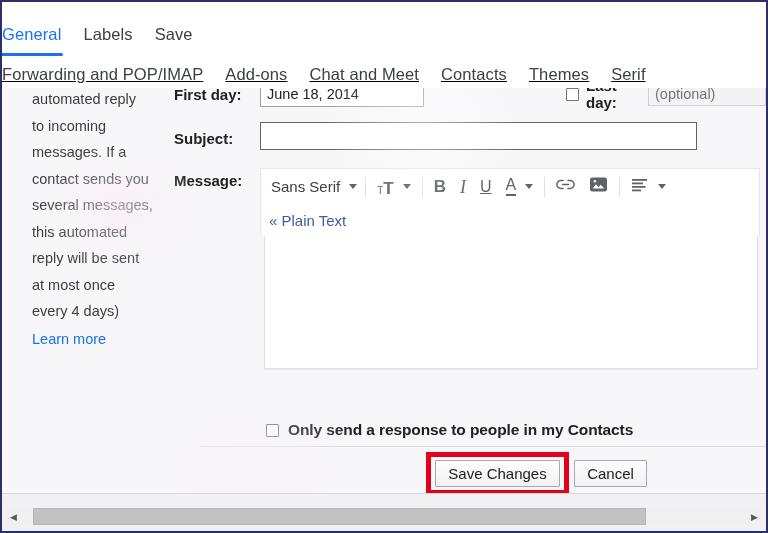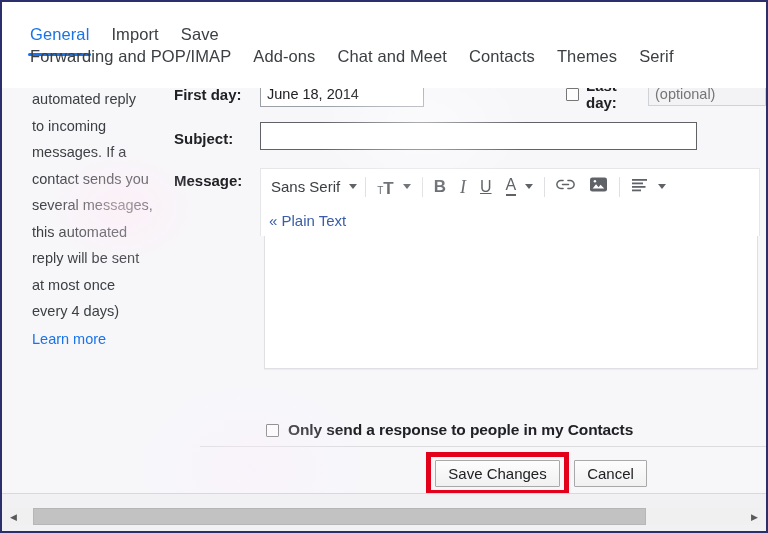--- a/index.html
+++ b/index.html
@@ -21,30 +21,29 @@
     border: 2px solid #2b2f6b;
     background: #ffffff;
     overflow: hidden;
   }
 
   
   .tabs-wrap {
     position: absolute;
     top: 0; left: 0; right: 0;
     background: #ffffff;
-    padding-left: 28px;
     z-index: 5;
   }
   .tabrow {
     display: flex;
     align-items: flex-end;
     white-space: nowrap;
   }
   .tabrow.row1 { height: 45px; }
-  .tabrow.row2 { height: 40px; align-items: flex-start; }
+  .tabrow.row2 { height: 40px; align-items: flex-end; text-decoration: underline; }
 
   .tab {
     font-size: 16.5px;
     color: #3c4043;
     margin-right: 22px;
     padding-bottom: 3px;
     position: relative;
     cursor: pointer;
     letter-spacing: 0.1px;
   }
@@ -394,21 +393,21 @@
 </style>
 </head>
 <body>
 
 <div id="screen">
 
   <div class="tabs-wrap">
 
     <div class="tabrow row1">
       <div class="tab active">General</div>
-      <div class="tab">Import</div>
+      <div class="tab">Labels</div>
       <div class="tab">Save</div>
     </div>
 
     <div class="tabrow row2">
       <div class="tab">Forwarding and POP/IMAP</div>
       <div class="tab">Add-ons</div>
       <div class="tab">Chat and Meet</div>
       <div class="tab">Contacts</div>
       <div class="tab">Themes</div>
       <div class="tab">Serif</div>

